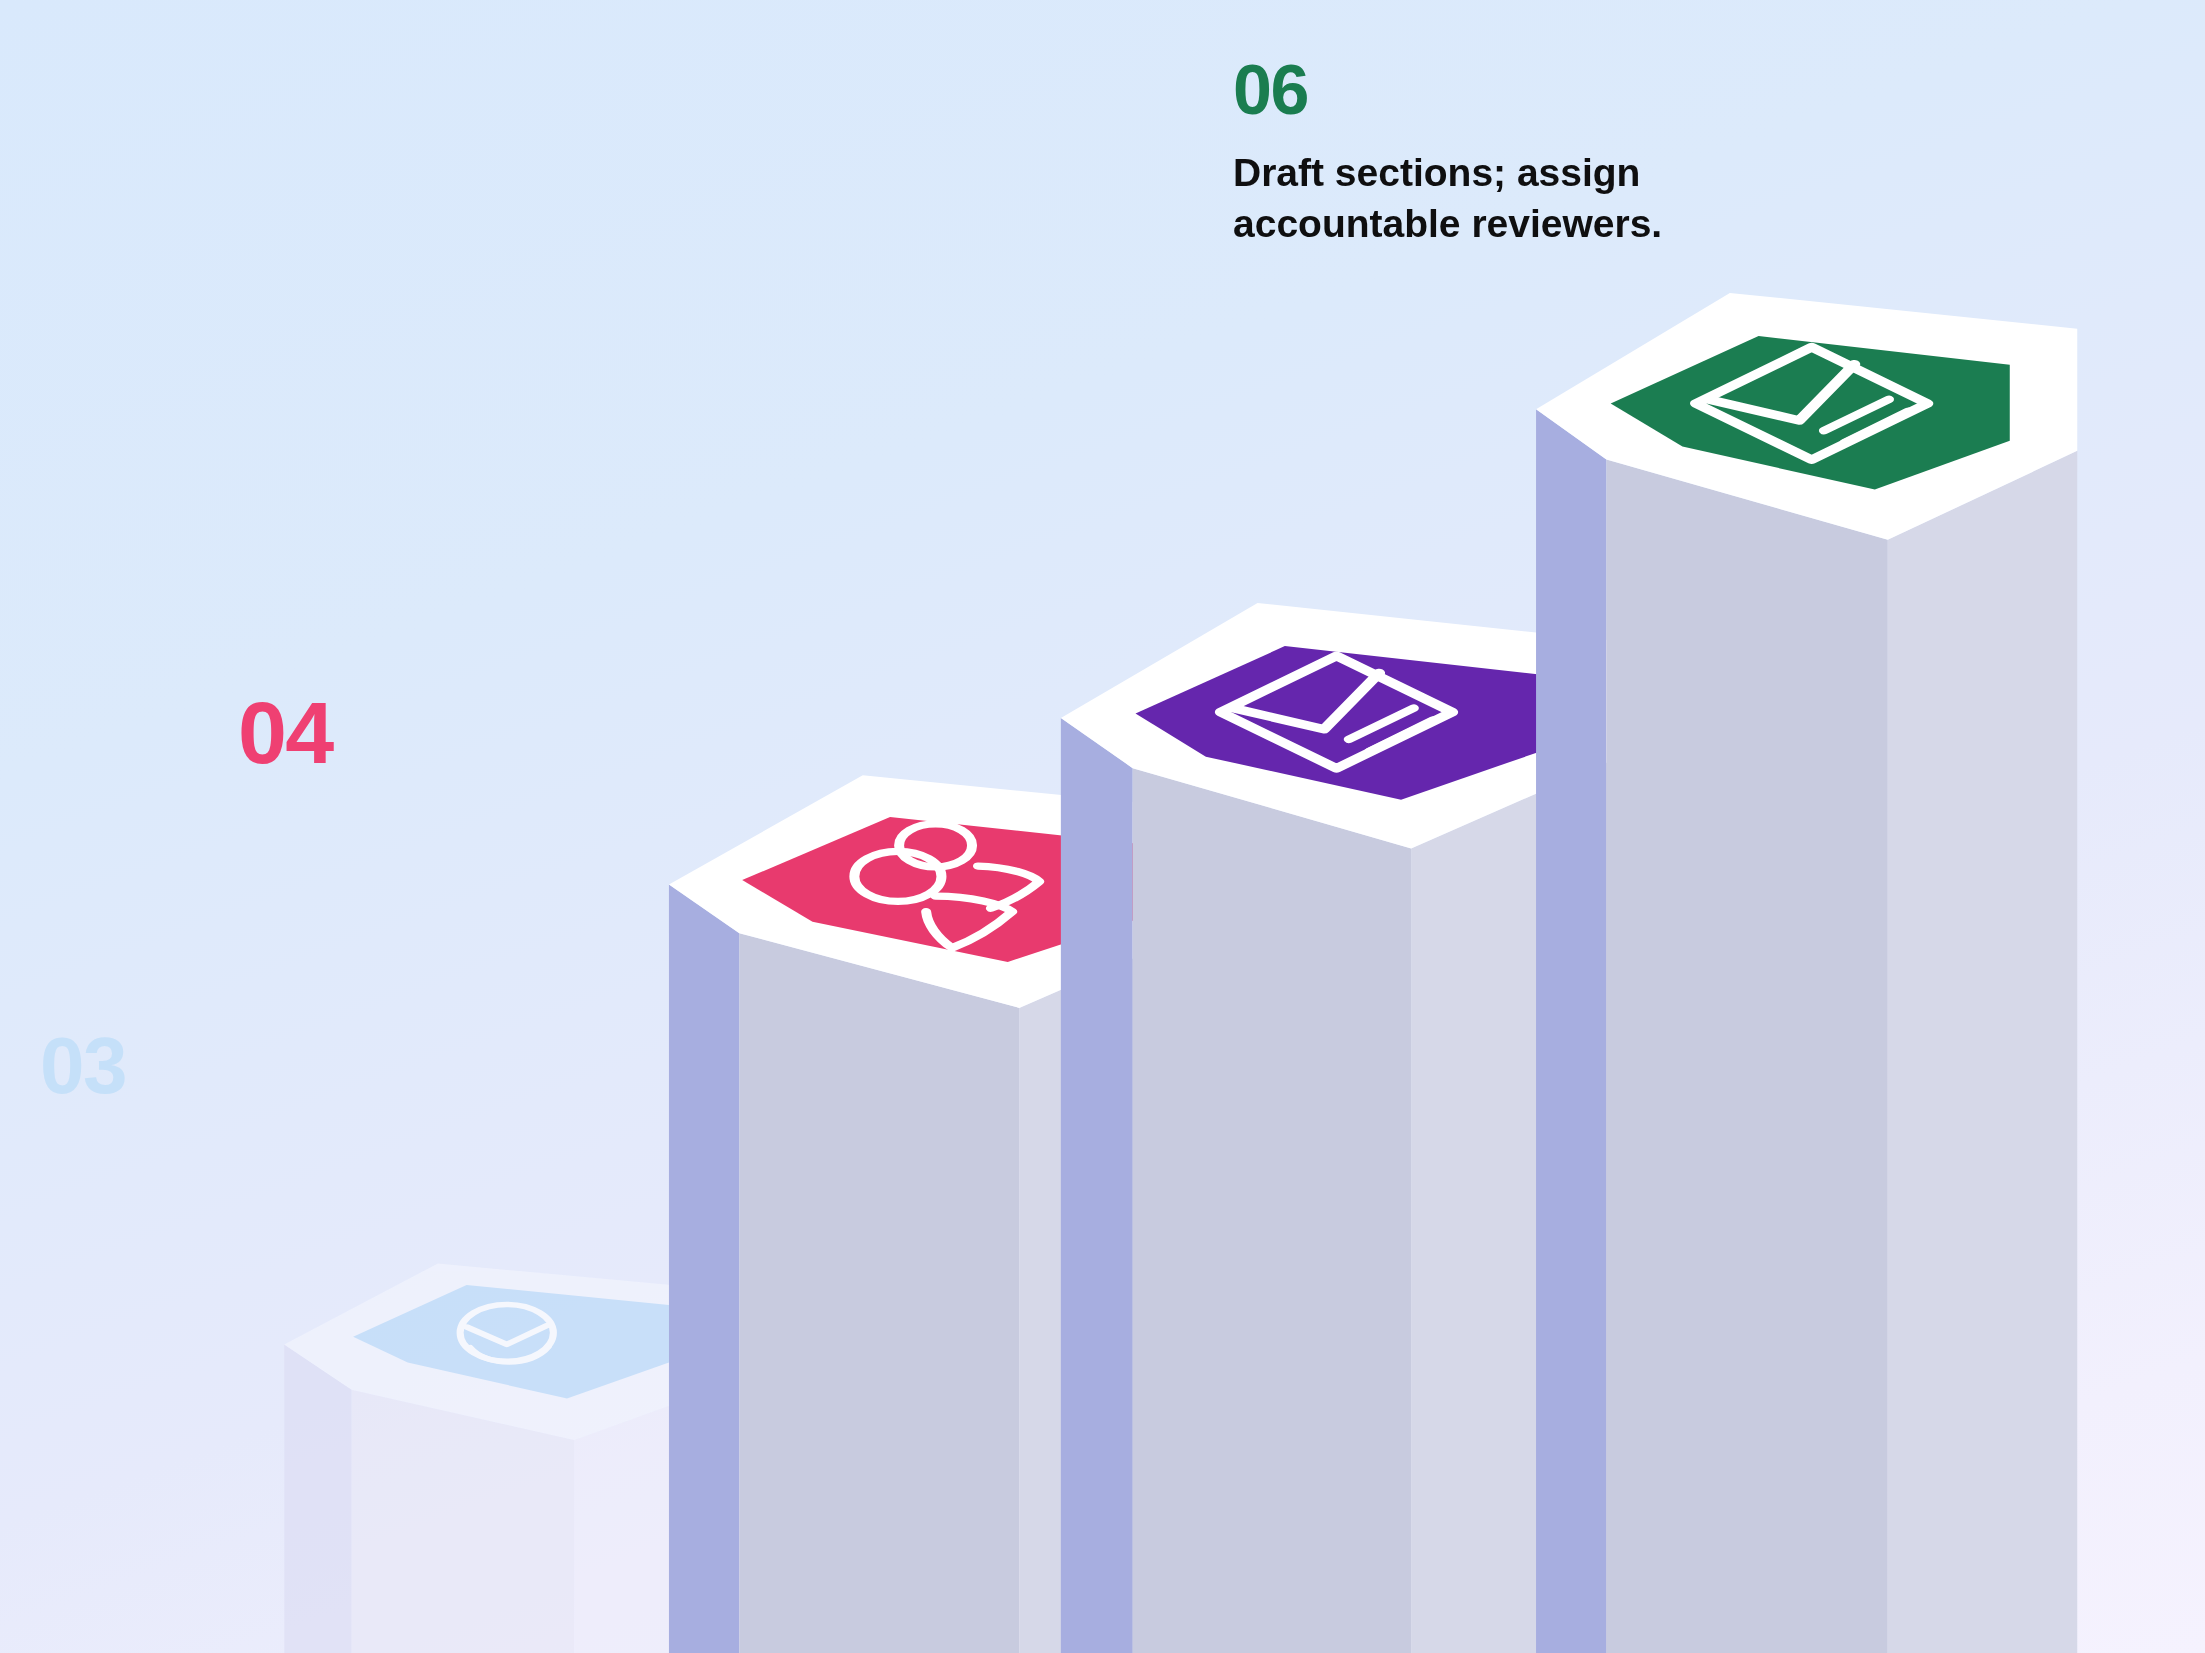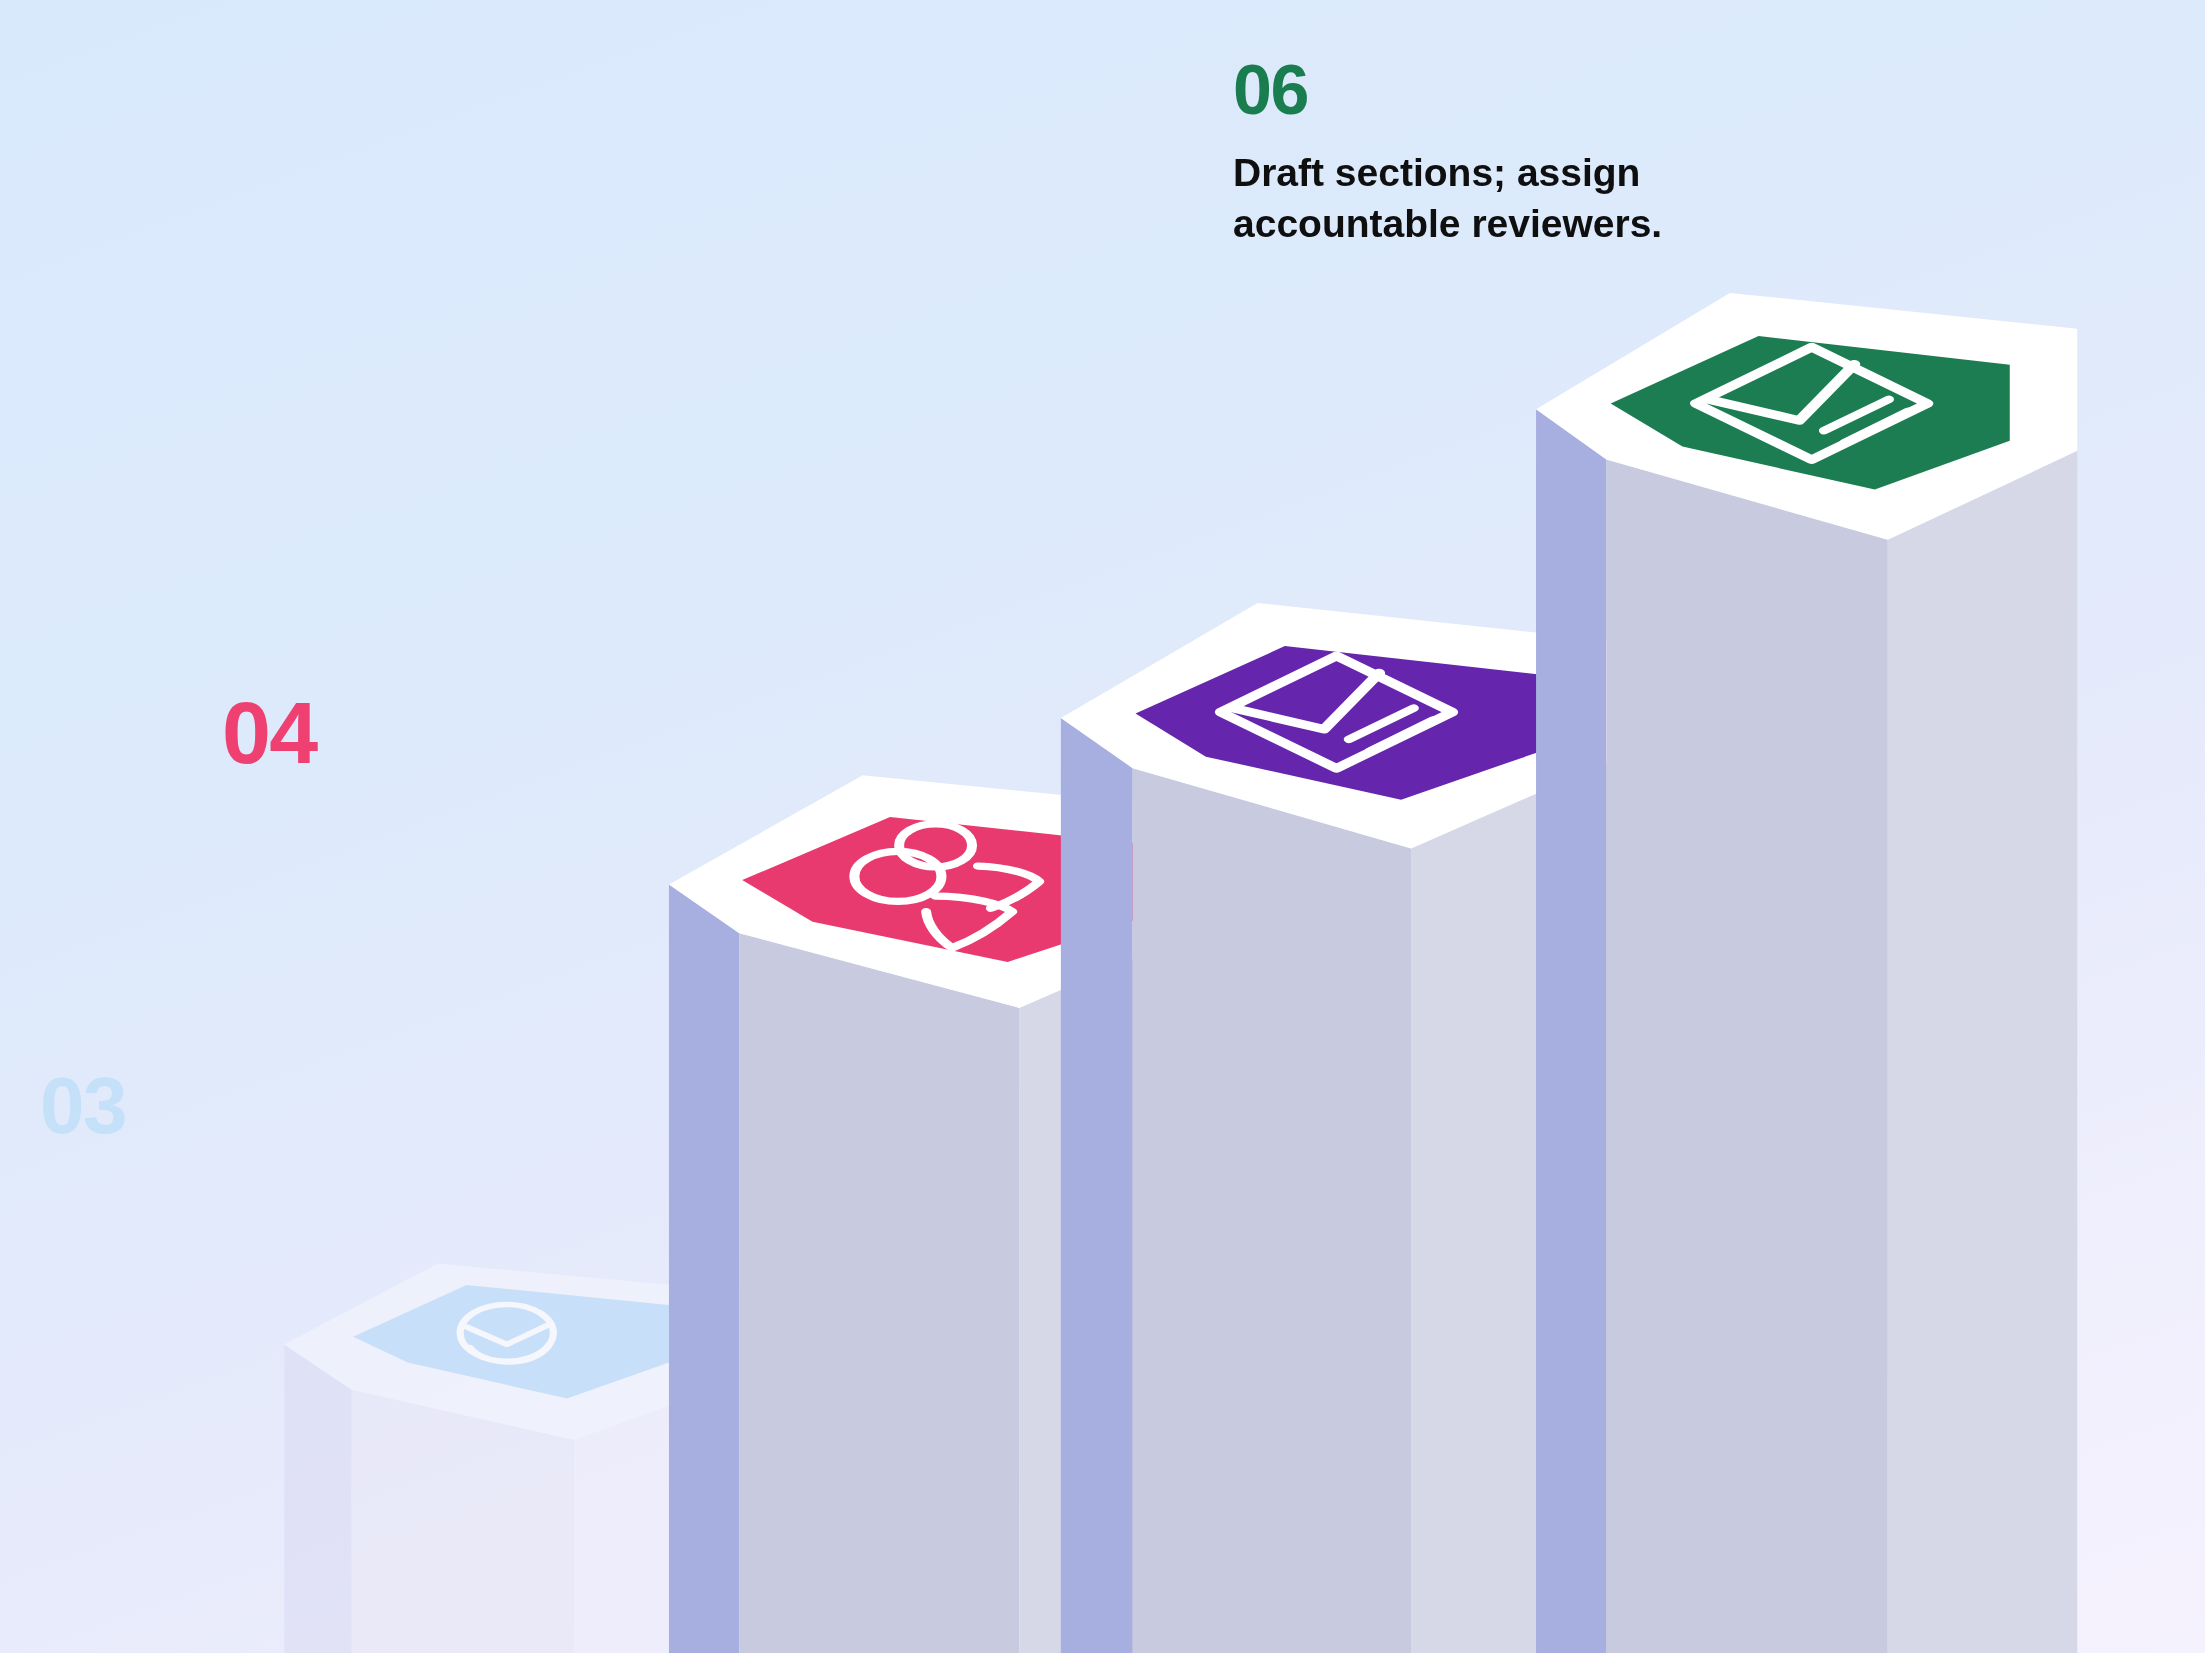--- a/index.html
+++ b/index.html
@@ -38,26 +38,26 @@
   }
   .step-desc {
     font-weight: 700;
     color: #0f0f10;
     line-height: 1.30;
     margin: 0;
     white-space: pre-line;
   }
 
   
-  #step-03 { left: 40px;  top: 1068px; width: 402px; }
+  #step-03 { left: 40px;  top: 1028px; width: 402px; }
   #step-03 .step-num  { font-size: 80px; color: #c5e0f9; }
   #step-03 .step-desc { font-size: 37px; color: #a9acb3; line-height: 1.32; margin-top: 16px; }
 
   
-  #step-04 { left: 222px; top: 691px; width: 459px; }
+  #step-04 { left: 238px; top: 691px; width: 459px; }
   #step-04 .step-num  { font-size: 88px; color: #ef4072; }
   #step-04 .step-desc { font-size: 39px; margin-top: 21.5px; }
 
   
   #step-05 { left: 724px; top: 373px; width: 416px; }
   #step-05 .step-num  { font-size: 88px; color: #6b35b4; }
   #step-05 .step-desc { font-size: 39px; margin-top: 23px; }
 
   
   #step-06 { left: 1233px; top: 57px; width: 503px; }

